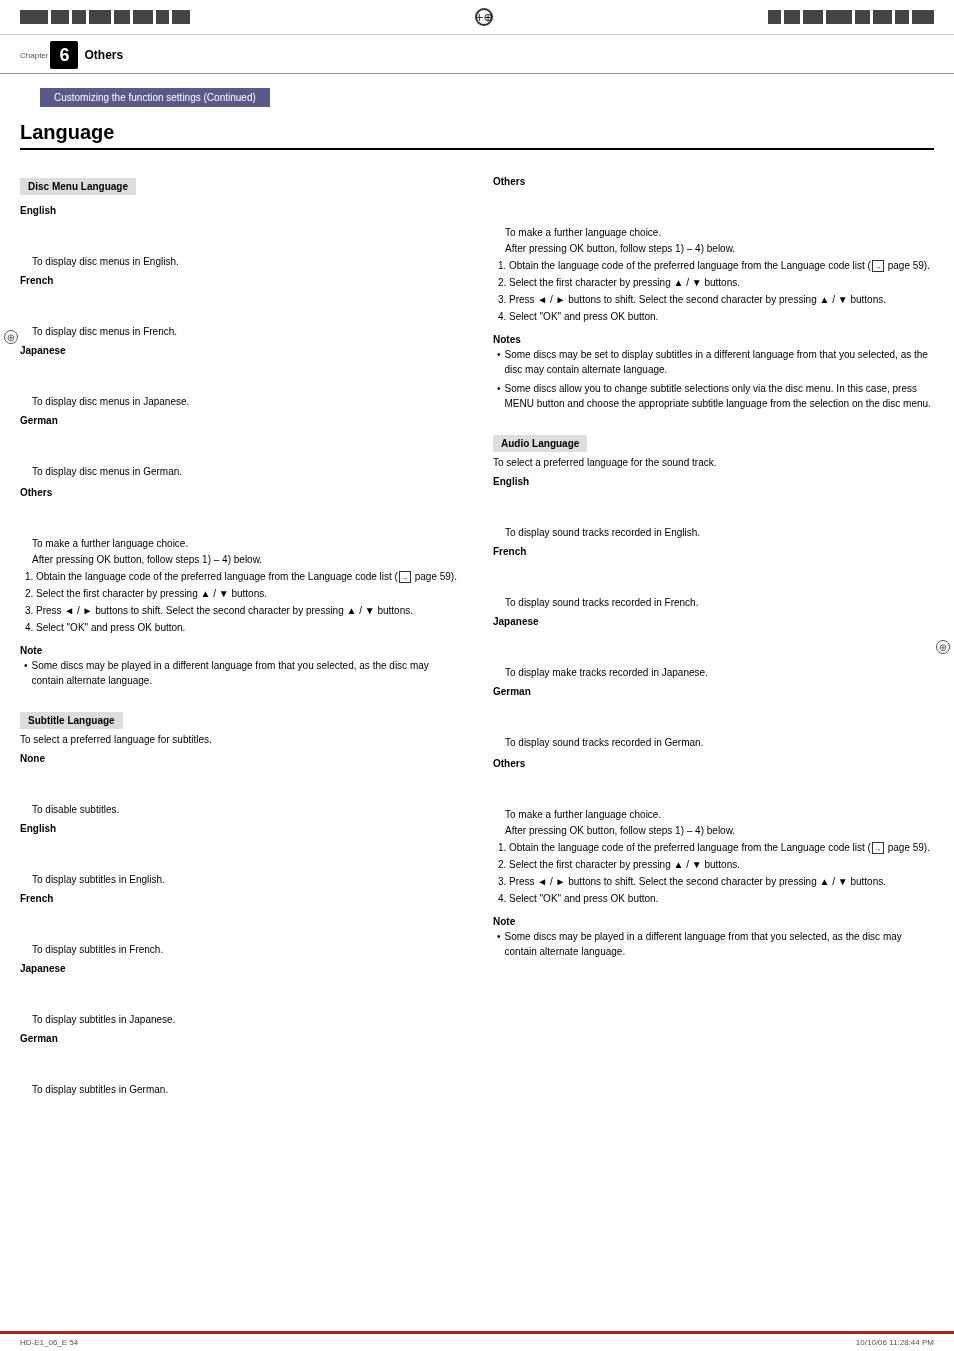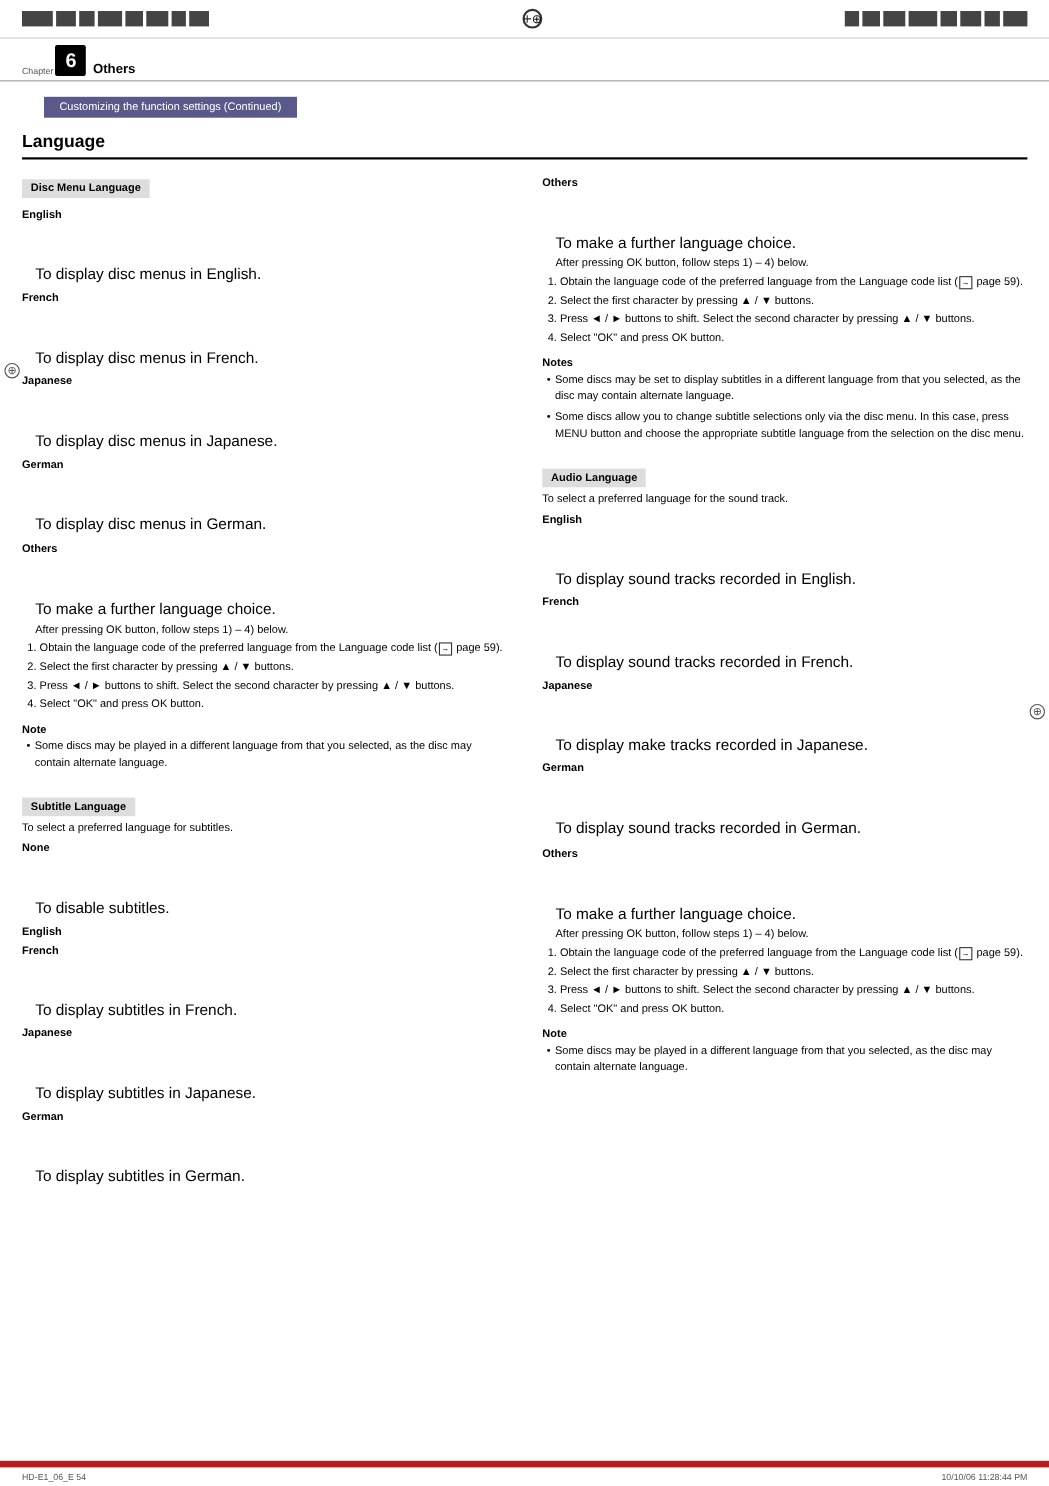--- a/index.html
+++ b/index.html
@@ -55,21 +55,21 @@
       gap: 3px;
     }
     .top-bar-right .bar-seg {
       height: 14px;
       background: #444;
     }
 
     
     .chapter-header {
       display: flex;
-      align-items: flex-end;
+      align-items: center;
       padding: 6px 20px 4px 20px;
       border-bottom: 1px solid #999;
     }
     .chapter-label {
       font-size: 8px;
       color: #555;
       margin-right: 2px;
     }
     .chapter-number {
       background: #000;
@@ -101,25 +101,25 @@
       display: inline-block;
     }
 
     
     .main-content {
       padding: 0 20px 20px 20px;
     }
 
     
     .section-title {
-      font-size: 16px;
+      font-size: 20px;
       font-weight: bold;
       border-bottom: 2px solid #000;
       padding-bottom: 4px;
-      margin-bottom: 10px;
+      margin-bottom: 20px;
       margin-top: 8px;
     }
 
     
     .two-col {
       display: flex;
       gap: 32px;
     }
     .col-left {
       flex: 1;
@@ -147,21 +147,21 @@
       line-height: 1.4;
     }
 
     .option-heading {
       font-size: 10px;
       font-weight: bold;
       margin-top: 6px;
       margin-bottom: 1px;
     }
     .option-desc {
-      font-size: 14px;
+      font-size: 10px;
       margin-left: 12px;
       margin-bottom: 2px;
       line-height: 1.4;
       margin-top: 39px;
     }
 
     .note-heading {
       font-size: 10px;
       font-weight: bold;
       margin-top: 8px;
@@ -198,21 +198,21 @@
     
     .bottom-bar {
       position: absolute;
       bottom: 0;
       left: 0;
       right: 0;
       display: flex;
       align-items: center;
       justify-content: space-between;
       padding: 4px 20px;
-      border-top: 6px solid #b91c1c;
+      border-top: 3px solid #b91c1c;
       font-size: 8px;
       color: #555;
     }
 
     
     .page-number {
       font-size: 20px;
       font-weight: bold;
       text-align: center;
       margin-top: 20px;
@@ -340,20 +340,21 @@
 
       
       <div style="margin-top:16px;">
         <div class="subsection-box">Subtitle Language</div>
         <div class="section-desc">To select a preferred language for subtitles.</div>
 
         <div class="option-heading">None</div>
         <div class="option-desc">To disable subtitles.</div>
 
         <div class="option-heading">English</div>
+        <div class="option-desc">To display subtitles in English.</div>
 
         <div class="option-heading">French</div>
         <div class="option-desc">To display subtitles in French.</div>
 
         <div class="option-heading">Japanese</div>
         <div class="option-desc">To display subtitles in Japanese.</div>
 
         <div class="option-heading">German</div>
         <div class="option-desc">To display subtitles in German.</div>
       </div>

